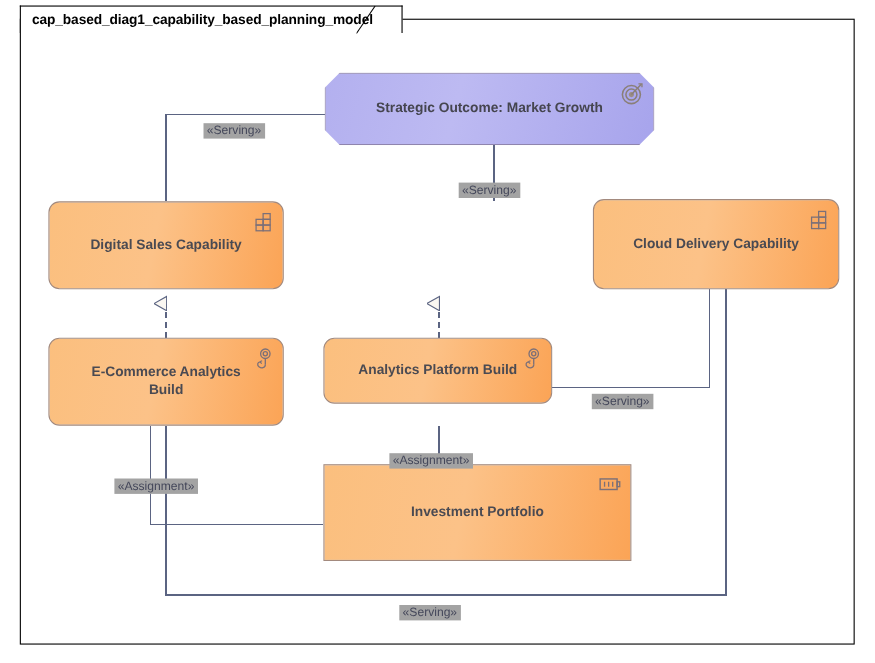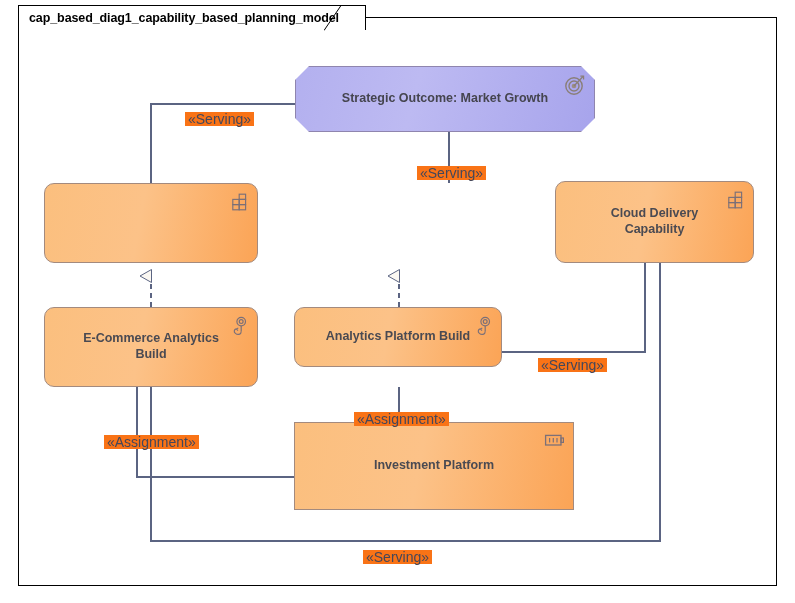--- a/index.html
+++ b/index.html
@@ -118,23 +118,23 @@
     right: 8px;
     width: 22px;
     height: 22px;
     z-index: 3;
   }
 
   
   .edge-label {
     position: absolute;
     z-index: 4;
-    font-size: 14px;
+    font-size: 11px;
     color: #44475a;
-    background: #f97316;
+    background: #a3a3a3;
     padding: 0 3px;
     white-space: nowrap;
     line-height: 14px;
   }
 </style>
 </head>
 <body>
 
 <div id="root">
 
@@ -187,24 +187,25 @@
   <div class="node cap" style="left:44px; top:183px; width:214px; height:80px;">
     <svg class="node-icon" viewBox="0 0 22 22">
       <g fill="none" stroke="#7c7078" stroke-width="1.15">
         <rect x="12.2" y="3.2" width="6.4" height="5.2"></rect>
         <rect x="5.8" y="8.4" width="6.4" height="5.2"></rect>
         <rect x="12.2" y="8.4" width="6.4" height="5.2"></rect>
         <rect x="5.8" y="13.6" width="6.4" height="5.2"></rect>
         <rect x="12.2" y="13.6" width="6.4" height="5.2"></rect>
       </g>
     </svg>
-  </div>
-
-
-  <div class="node cap" style="left:539px; top:181px; width:199px; height:82px;margin-left:16px;">
+    <span class="node-label">Digital Sales Capability</span>
+  </div>
+
+
+  <div class="node cap" style="left:539px; top:181px; width:224px; height:82px;">
     <svg class="node-icon" viewBox="0 0 22 22">
       <g fill="none" stroke="#7c7078" stroke-width="1.15">
         <rect x="12.2" y="3.2" width="6.4" height="5.2"></rect>
         <rect x="5.8" y="8.4" width="6.4" height="5.2"></rect>
         <rect x="12.2" y="8.4" width="6.4" height="5.2"></rect>
         <rect x="5.8" y="13.6" width="6.4" height="5.2"></rect>
         <rect x="12.2" y="13.6" width="6.4" height="5.2"></rect>
       </g>
     </svg>
     <span class="node-label">Cloud Delivery Capability</span>
@@ -235,21 +236,21 @@
   <div class="node res" style="left:294px; top:422px; width:280px; height:88px;">
     <svg class="node-icon" viewBox="0 0 22 22">
       <rect x="2.6" y="5.4" width="15.4" height="9.6" fill="none" stroke="#7c7078" stroke-width="1.3"></rect>
       <rect x="18.0" y="8.0" width="2.4" height="4.4" fill="none" stroke="#7c7078" stroke-width="1.2"></rect>
       <g stroke="#7c7078" stroke-width="1.2">
         <line x1="6.6" y1="8.0" x2="6.6" y2="12.4"></line>
         <line x1="10.3" y1="8.0" x2="10.3" y2="12.4"></line>
         <line x1="14.0" y1="8.0" x2="14.0" y2="12.4"></line>
       </g>
     </svg>
-    <span class="node-label">Investment Platform</span>
+    <span class="node-label">Investment Portfolio</span>
   </div>
 
   <div class="edge-label" style="left:185px; top:112px;">«Serving»</div>
 
   <div class="edge-label" style="left:417px; top:166px;">«Serving»</div>
 
   <div class="edge-label" style="left:538px; top:358px;">«Serving»</div>
 
   <div class="edge-label" style="left:104px; top:435px;">«Assignment»</div>
 

